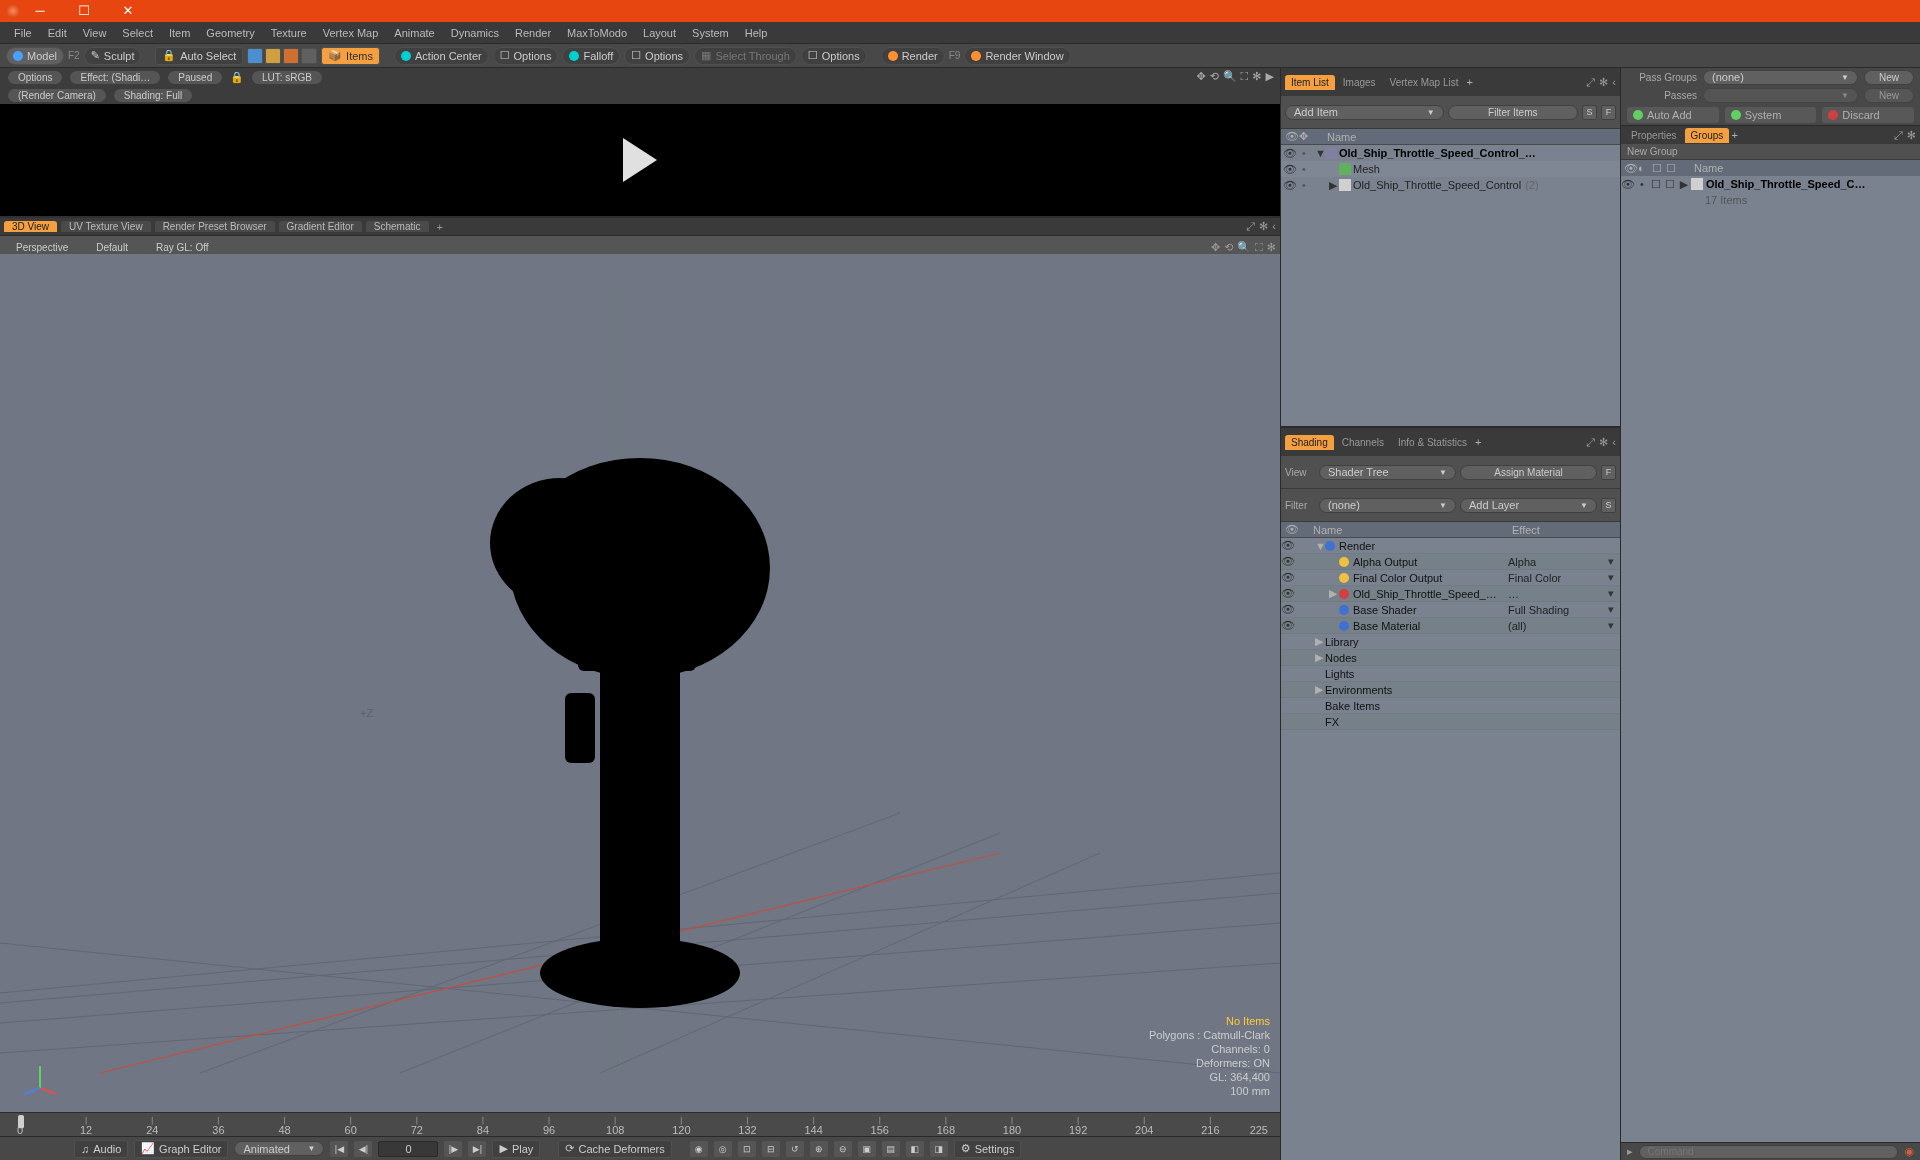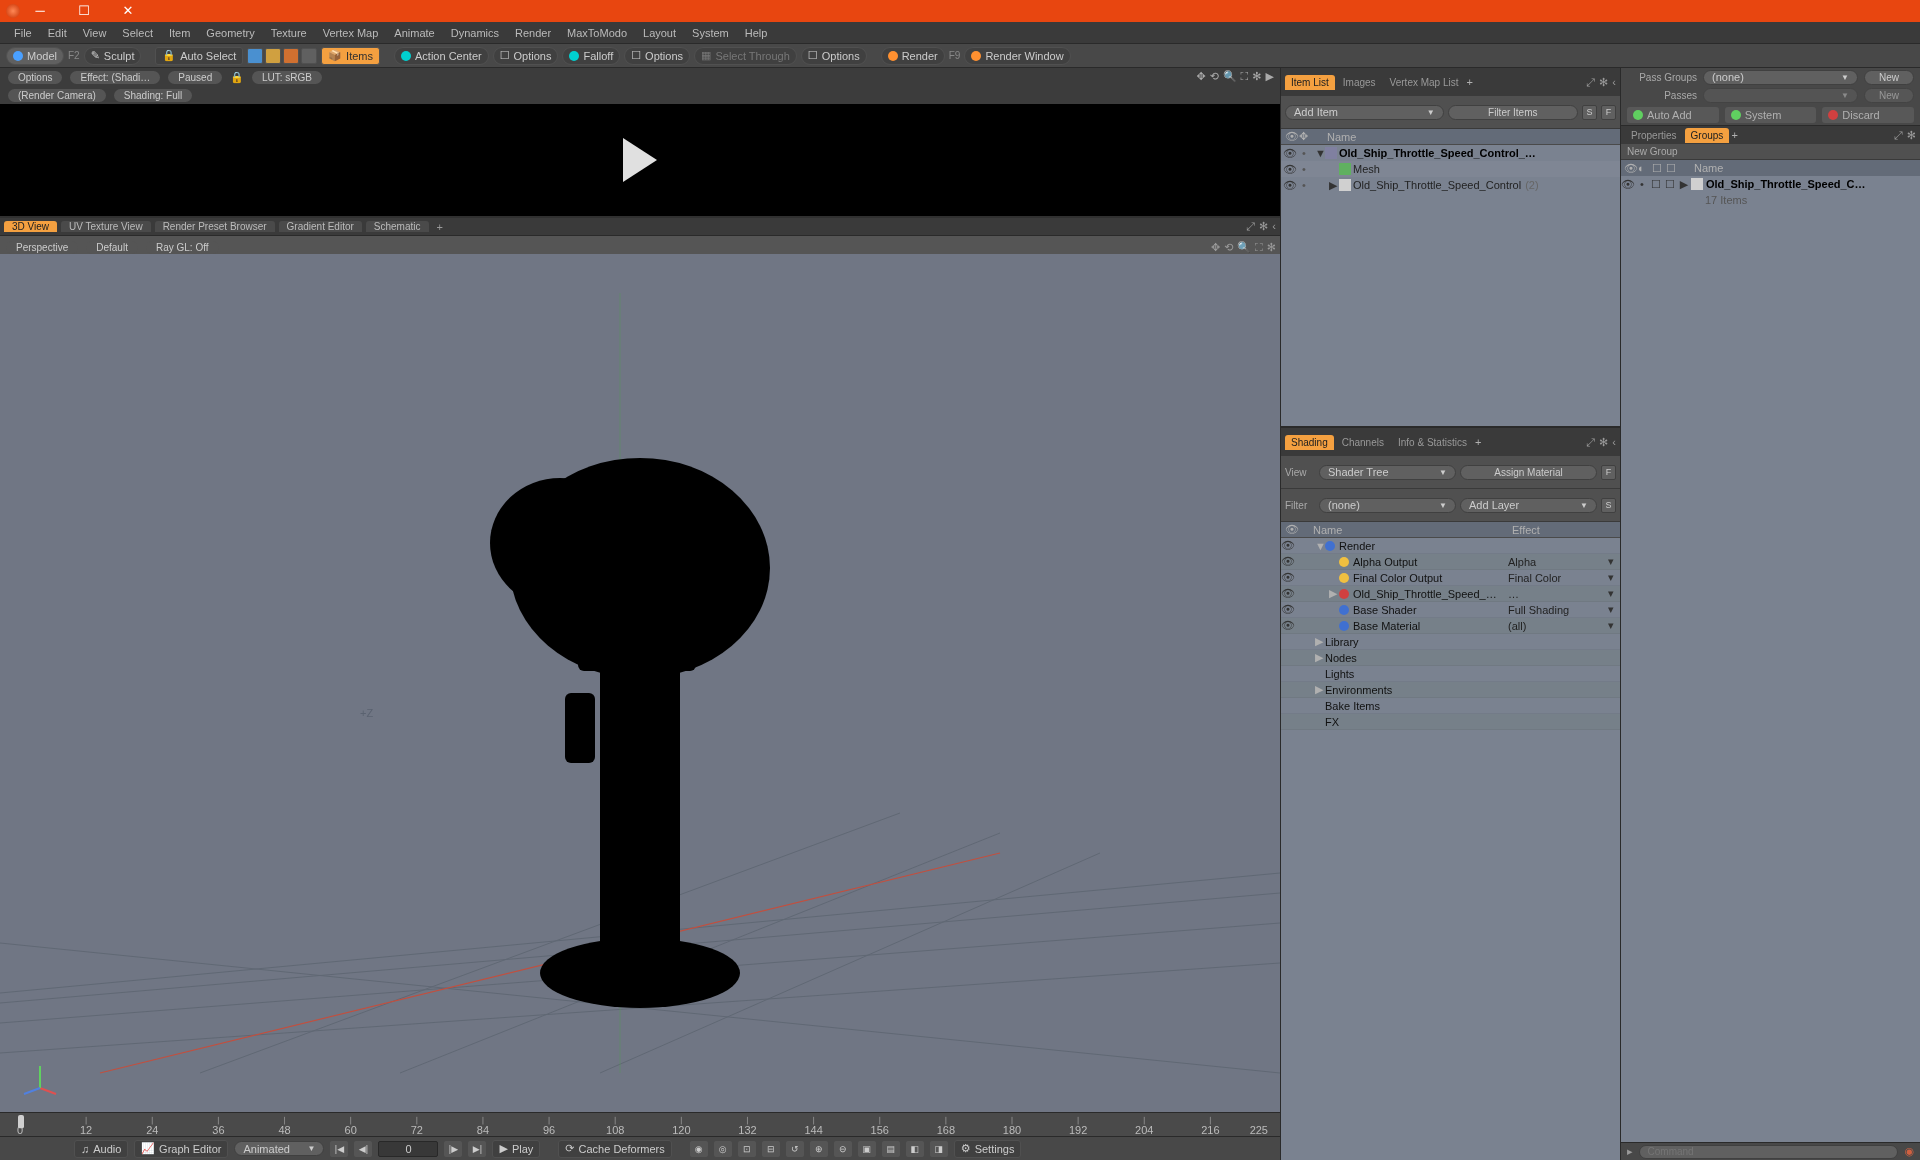--- a/index.html
+++ b/index.html
@@ -274,20 +274,28 @@
           <ellipse cx="640" cy="275" rx="130" ry="110"></ellipse>
           <ellipse cx="560" cy="250" rx="70" ry="65"></ellipse>
         </g>
       </svg>
       <div class="axisgizmo">
         <svg viewBox="0 0 40 40">
           <line x1="20" y1="30" x2="36" y2="36" stroke="#e05050" stroke-width="2"></line>
           <line x1="20" y1="30" x2="20" y2="8" stroke="#60d060" stroke-width="2"></line>
           <line x1="20" y1="30" x2="4" y2="36" stroke="#5080e0" stroke-width="2"></line>
         </svg>
+      </div>
+      <div class="vp-info">
+        <div class="noitems">No Items</div>
+        <div>Polygons : Catmull-Clark</div>
+        <div>Channels: 0</div>
+        <div>Deformers: ON</div>
+        <div>GL: 364,400</div>
+        <div>100 mm</div>
       </div>
     </div>
 
     <div class="timeline">
       <svg viewBox="0 0 1280 24" preserveAspectRatio="none" id="timeline-svg">
           <line x1="20" y1="4" x2="20" y2="12" stroke="#888"></line>
           <text x="20" y="22" fill="#bbb" font-size="9" text-anchor="middle">0</text>
           <line x1="86.13333333333334" y1="4" x2="86.13333333333334" y2="12" stroke="#888"></line>
           <text x="86.13333333333334" y="22" fill="#bbb" font-size="9" text-anchor="middle">12</text>
           <line x1="152.26666666666668" y1="4" x2="152.26666666666668" y2="12" stroke="#888"></line>

